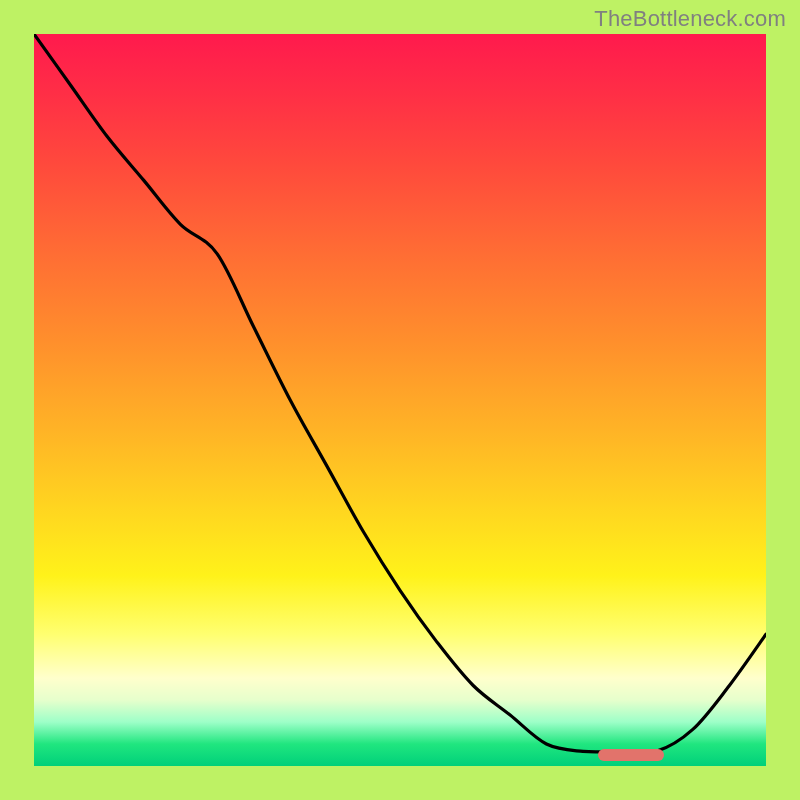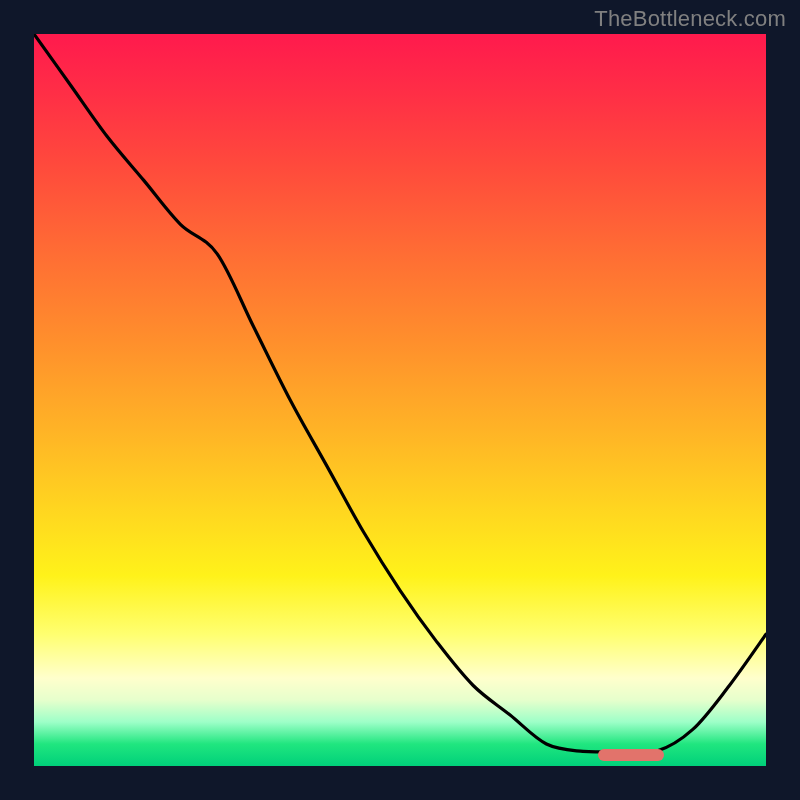--- a/index.html
+++ b/index.html
@@ -8,21 +8,21 @@
     width: 800px;
     height: 800px;
     background: #000;
     font-family: Arial, Helvetica, sans-serif;
     overflow: hidden;
   }
   .frame {
     position: relative;
     width: 800px;
     height: 800px;
-    background: #0f172a;
+    background: #bef264;
   }
   .plot-area {
     position: absolute;
     left: 34px;
     top: 34px;
     width: 732px;
     height: 732px;
     overflow: hidden;
   }
   .gradient {

